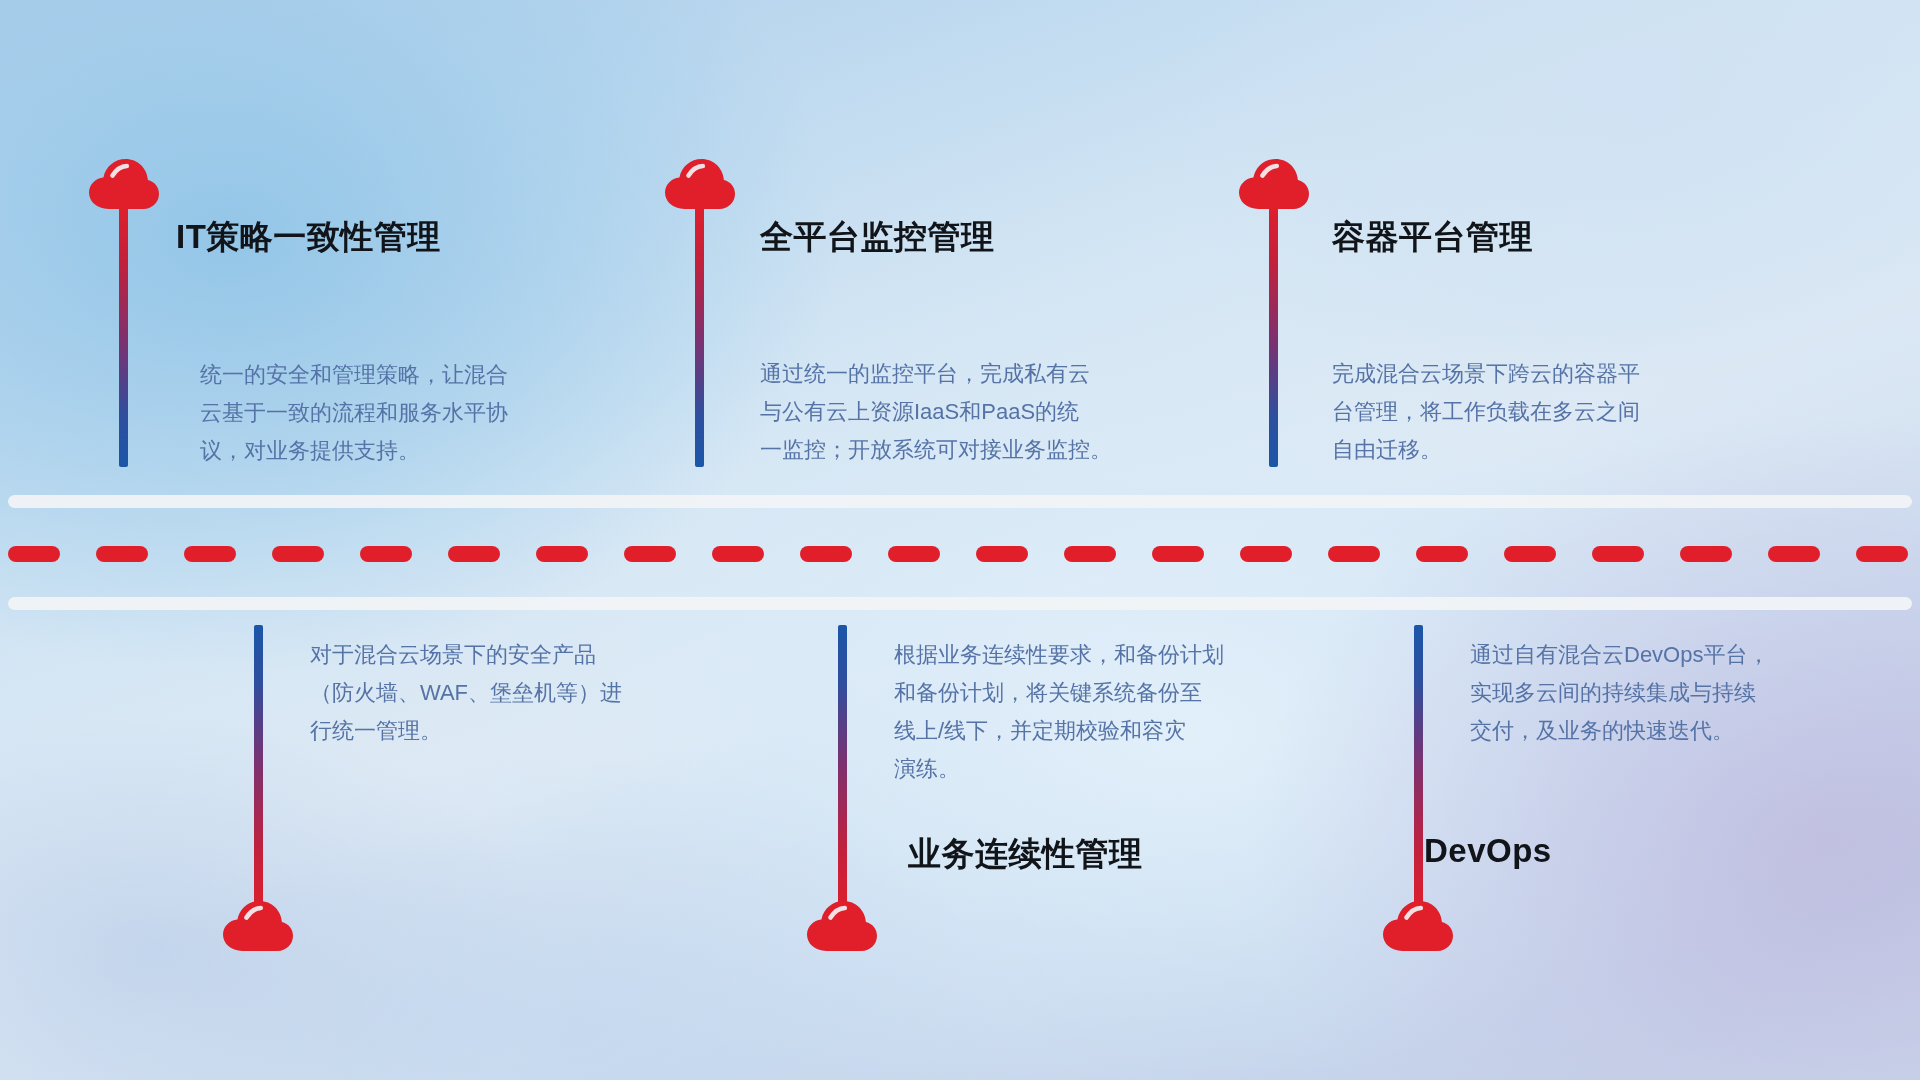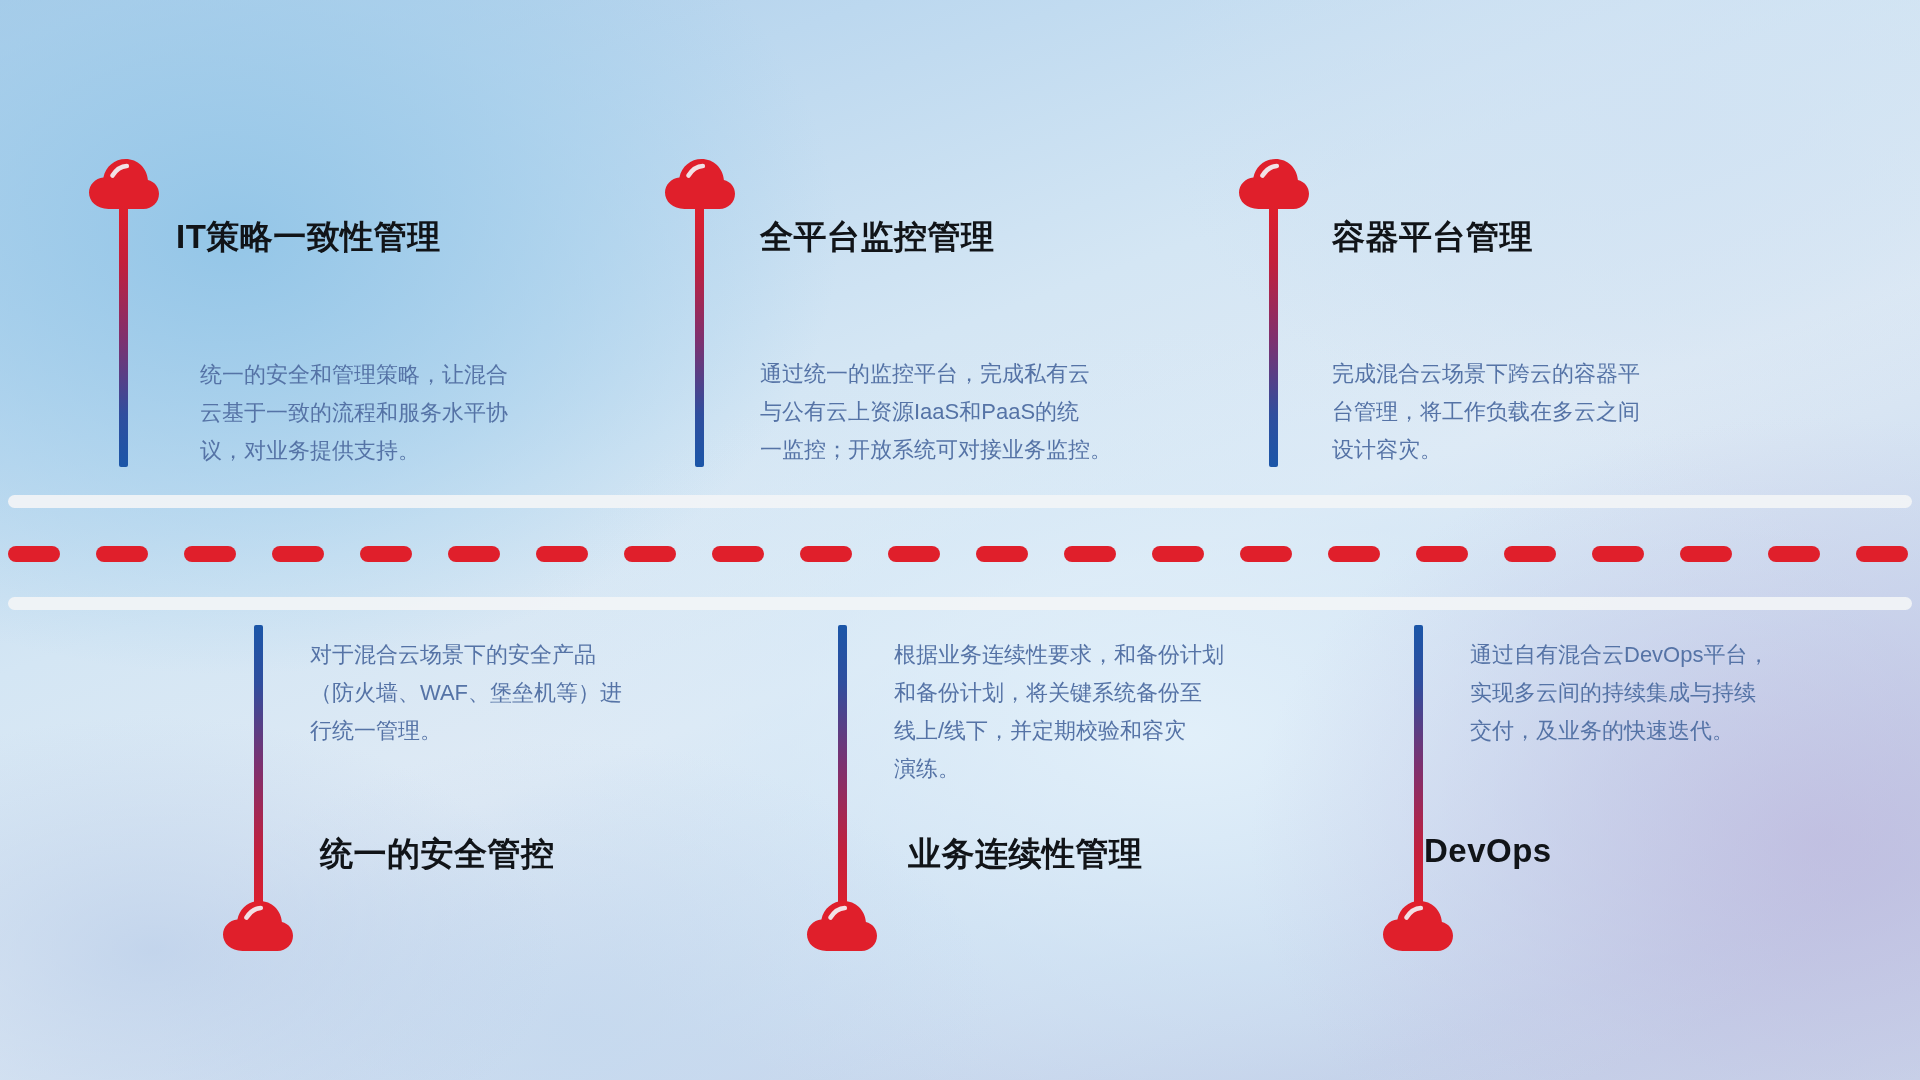--- a/index.html
+++ b/index.html
@@ -184,21 +184,21 @@
   <div class="cloud" style="left:1238px; top:158px;">
     <svg viewBox="0 0 72 52" xmlns="http://www.w3.org/2000/svg">
       <path d="M20.5 51 C8.8 51 1 43.6 1 34.6 C1 26.6 7.3 20.2 15.4 19.4 C17.6 8.6 26.6 1 37.6 1 C49.6 1 59.2 10.2 59.9 22 C66.6 23.6 71 29.2 71 35.8 C71 44.2 64.4 51 55.4 51 Z" fill="#e01f2b"></path>
       <path d="M24.5 17.5 C28.5 11.2 33.5 8.2 38.8 8.0" fill="none" stroke="#f3f6fa" stroke-width="4.6" stroke-linecap="round" opacity="0.9"></path>
     </svg>
   </div>
   <div class="bar bar-top" style="left:1269px; top:205px; height:262px;"></div>
   <h2 class="heading" style="left:1332px; top:215px;font-family:Liberation Serif, serif;">容器平台管理</h2>
   <p class="body" style="left:1332px; top:355px; width:440px;">完成混合云场景下跨云的容器平
 台管理，将工作负载在多云之间
-设计容灾。</p>
+自由迁移。</p>
 
   <div class="rail rail-top"></div>
   <div class="dash-row" id="dash-row">
       <span class="dash" style="background: rgb(224, 31, 43);"></span>
       <span class="dash" style="background: rgb(224, 31, 43);"></span>
       <span class="dash" style="background: rgb(224, 31, 43);"></span>
       <span class="dash" style="background: rgb(224, 31, 43);"></span>
       <span class="dash" style="background: rgb(224, 31, 43);"></span>
       <span class="dash" style="background: rgb(224, 31, 43);"></span>
       <span class="dash" style="background: rgb(224, 31, 43);"></span>
@@ -217,21 +217,20 @@
       <span class="dash" style="background: rgb(224, 31, 43);"></span>
       <span class="dash" style="background: rgb(224, 31, 43);"></span>
       <span class="dash" style="background: rgb(224, 31, 43);"></span>
     </div>
   <div class="rail rail-bottom"></div>
 
   <div class="bar bar-bottom" style="left:254px; top:625px; height:290px;"></div>
   <p class="body" style="left:310px; top:636px; width:430px;">对于混合云场景下的安全产品
 （防火墙、WAF、堡垒机等）进
 行统一管理。</p>
-  <h2 class="heading" style="left:320px; top:832px;">统一的安全管控</h2>
   <div class="cloud" style="left:222px; top:900px;">
     <svg viewBox="0 0 72 52" xmlns="http://www.w3.org/2000/svg">
       <path d="M20.5 51 C8.8 51 1 43.6 1 34.6 C1 26.6 7.3 20.2 15.4 19.4 C17.6 8.6 26.6 1 37.6 1 C49.6 1 59.2 10.2 59.9 22 C66.6 23.6 71 29.2 71 35.8 C71 44.2 64.4 51 55.4 51 Z" fill="#e01f2b"></path>
       <path d="M24.5 17.5 C28.5 11.2 33.5 8.2 38.8 8.0" fill="none" stroke="#f3f6fa" stroke-width="4.6" stroke-linecap="round" opacity="0.9"></path>
     </svg>
   </div>
 
   <div class="bar bar-bottom" style="left:838px; top:625px; height:290px;"></div>
   <p class="body" style="left:894px; top:636px; width:430px;">根据业务连续性要求，和备份计划
 和备份计划，将关键系统备份至

